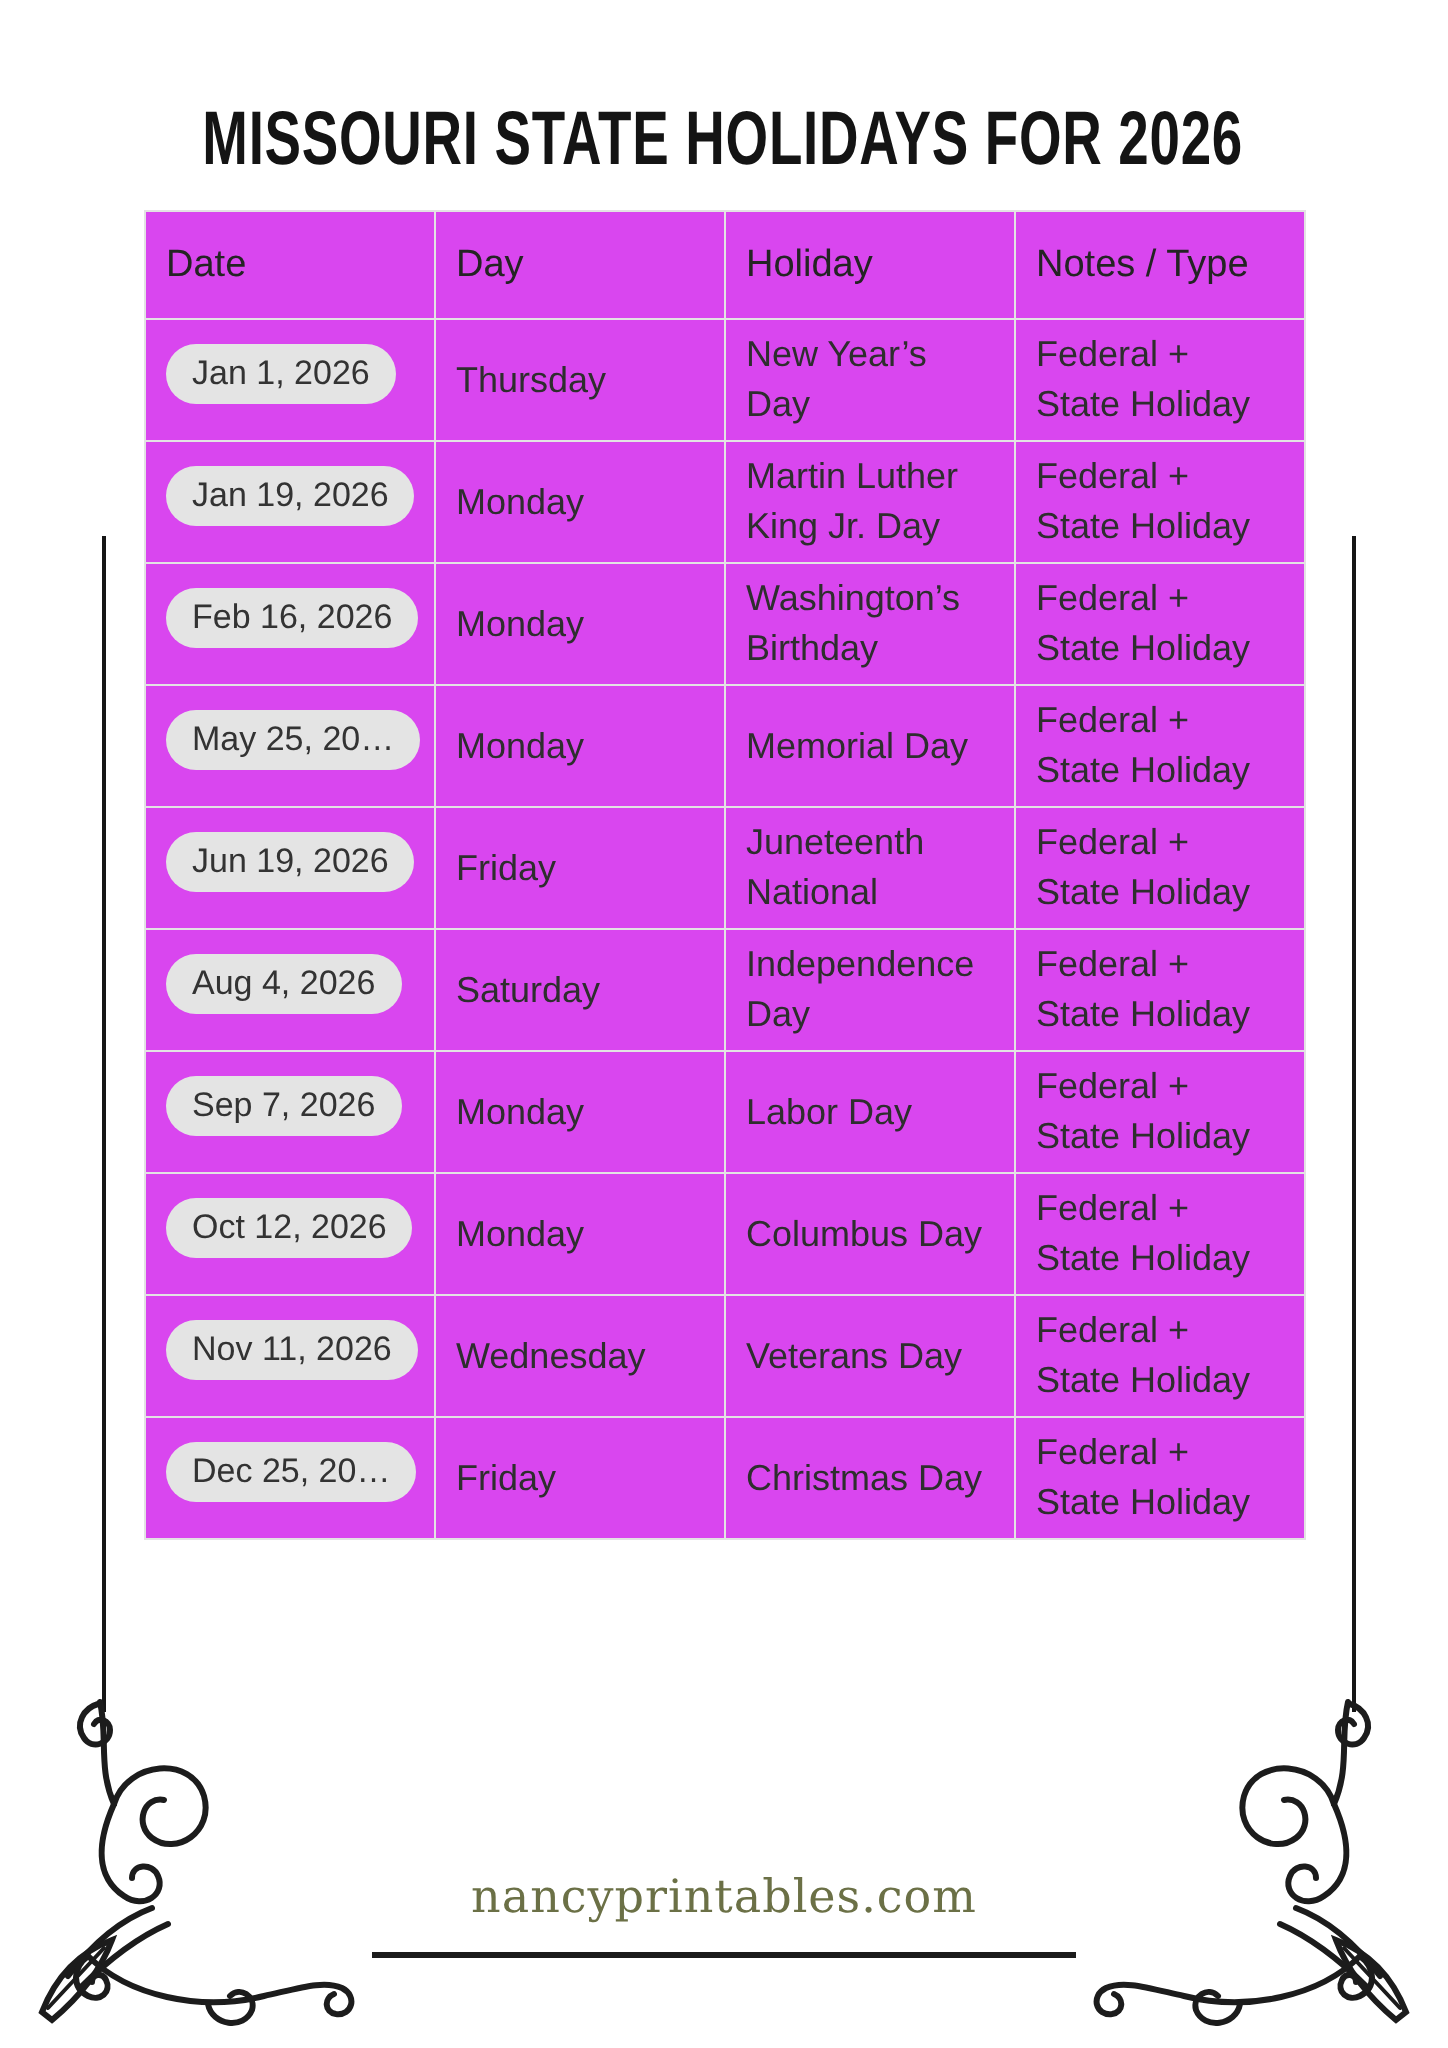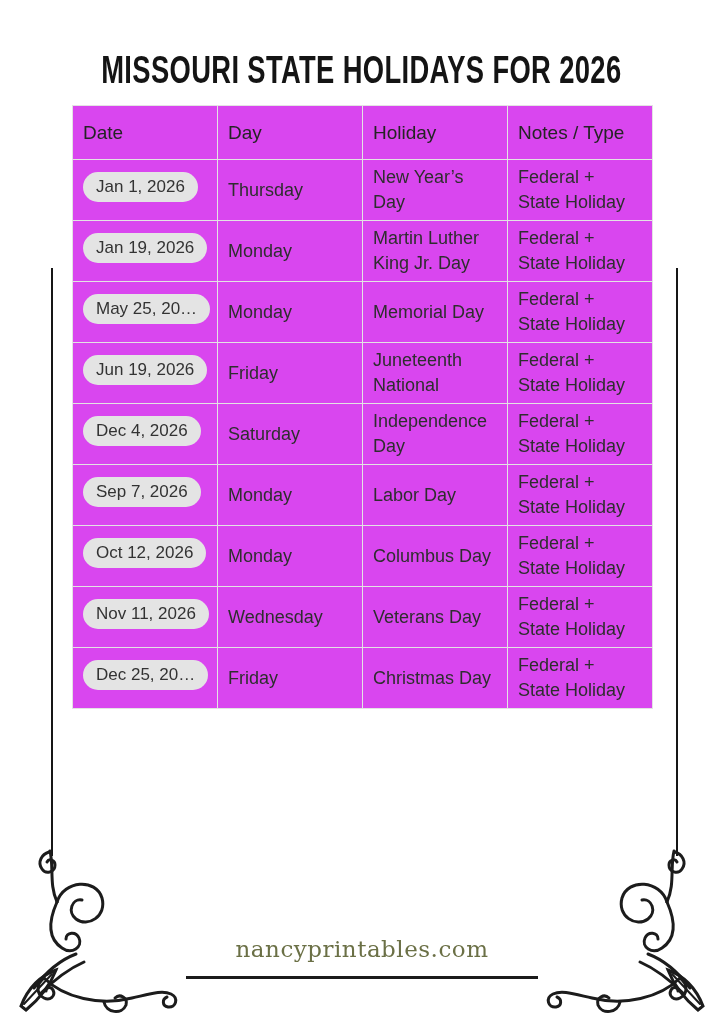--- a/index.html
+++ b/index.html
@@ -85,33 +85,39 @@
         <td>New Year’s Day</td>
         <td>Federal + State Holiday</td>
       </tr>
       <tr>
         <td><span class="pill">Jan 19, 2026</span></td>
         <td>Monday</td>
         <td>Martin Luther King Jr. Day</td>
         <td>Federal + State Holiday</td>
       </tr>
       <tr>
+        <td><span class="pill">Feb 16, 2026</span></td>
+        <td>Monday</td>
+        <td>Washington’s Birthday</td>
+        <td>Federal + State Holiday</td>
+      </tr>
+      <tr>
         <td><span class="pill">May 25, 20…</span></td>
         <td>Monday</td>
         <td>Memorial Day</td>
         <td>Federal + State Holiday</td>
       </tr>
       <tr>
         <td><span class="pill">Jun 19, 2026</span></td>
         <td>Friday</td>
         <td>Juneteenth National</td>
         <td>Federal + State Holiday</td>
       </tr>
       <tr>
-        <td><span class="pill">Dec 4, 2026</span></td>
+        <td><span class="pill">Aug 4, 2026</span></td>
         <td>Saturday</td>
         <td>Independence Day</td>
         <td>Federal + State Holiday</td>
       </tr>
       <tr>
         <td><span class="pill">Sep 7, 2026</span></td>
         <td>Monday</td>
         <td>Labor Day</td>
         <td>Federal + State Holiday</td>
       </tr>

